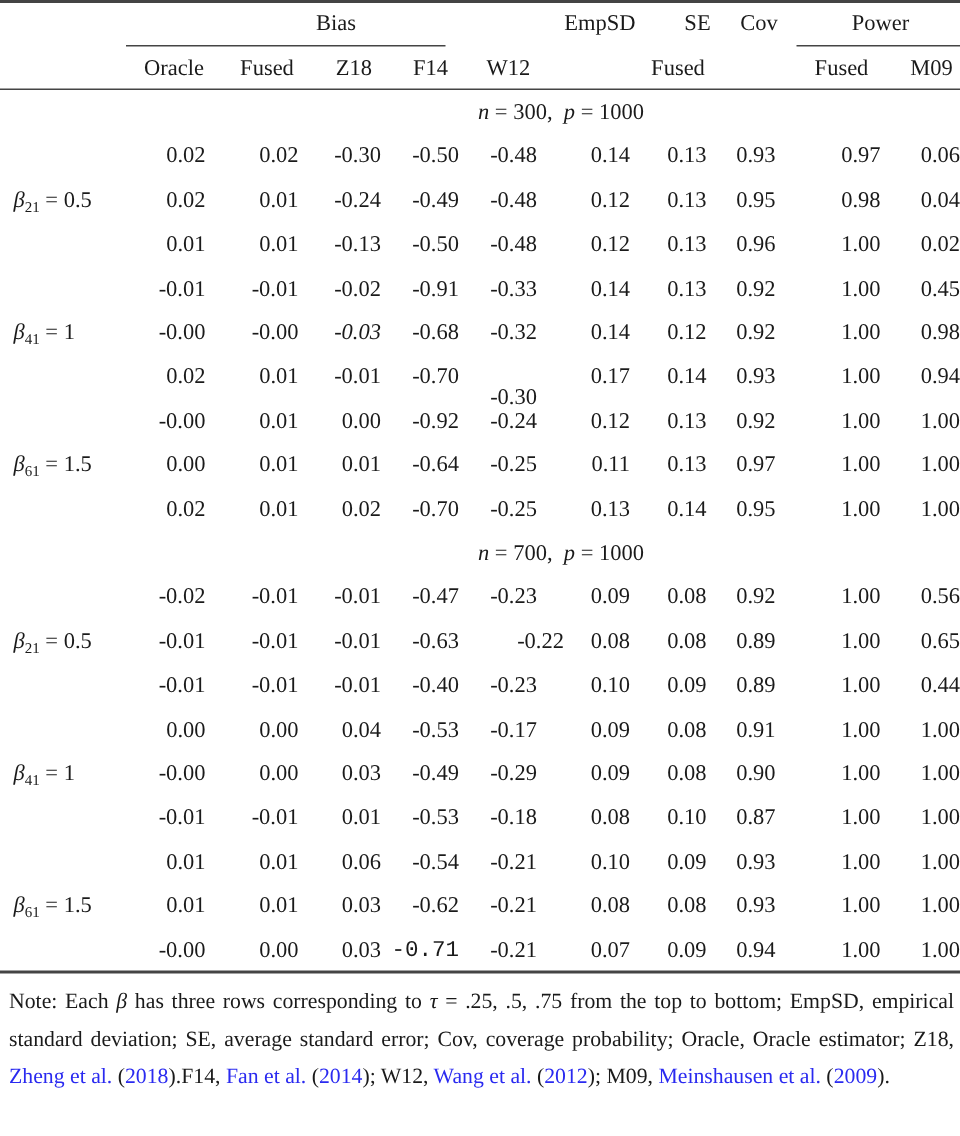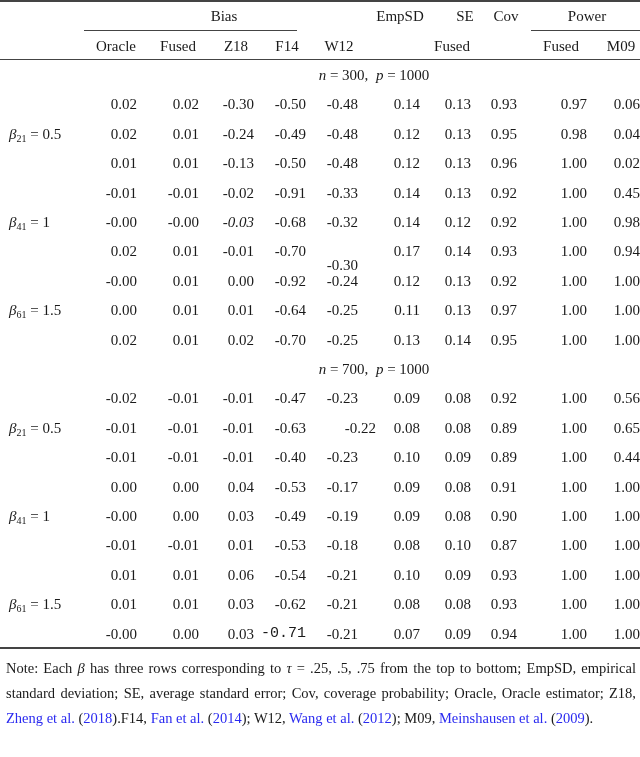--- a/index.html
+++ b/index.html
@@ -178,21 +178,21 @@
       <span class="t r" style="left: 420px; top: 477.6px;">0.09</span>
       <span class="t r" style="left: 471px; top: 477.6px;">0.08</span>
       <span class="t r" style="left: 517px; top: 477.6px;">0.91</span>
       <span class="t r" style="left: 587px; top: 477.6px;">1.00</span>
       <span class="t r" style="left: 640px; top: 477.6px;">1.00</span>
       <span class="t" style="left: 9px; top: 507px;"><span class="it">β</span><sub>41</sub><span style="white-space: pre;"> = 1</span></span>
       <span class="t r" style="left: 137px; top: 507px;">-0.00</span>
       <span class="t r" style="left: 199px; top: 507px;">0.00</span>
       <span class="t r" style="left: 254px; top: 507px;">0.03</span>
       <span class="t r" style="left: 306px; top: 507px;">-0.49</span>
-      <span class="t r" style="left: 358px; top: 507px;">-0.19</span>
+      <span class="t r" style="left: 358px; top: 507px;">-0.29</span>
       <span class="t r" style="left: 420px; top: 507px;">0.09</span>
       <span class="t r" style="left: 471px; top: 507px;">0.08</span>
       <span class="t r" style="left: 517px; top: 507px;">0.90</span>
       <span class="t r" style="left: 587px; top: 507px;">1.00</span>
       <span class="t r" style="left: 640px; top: 507px;">1.00</span>
       <span class="t r" style="left: 137px; top: 536.4px;">-0.01</span>
       <span class="t r" style="left: 199px; top: 536.4px;">-0.01</span>
       <span class="t r" style="left: 254px; top: 536.4px;">0.01</span>
       <span class="t r" style="left: 306px; top: 536.4px;">-0.53</span>
       <span class="t r" style="left: 358px; top: 536.4px;">-0.18</span>

